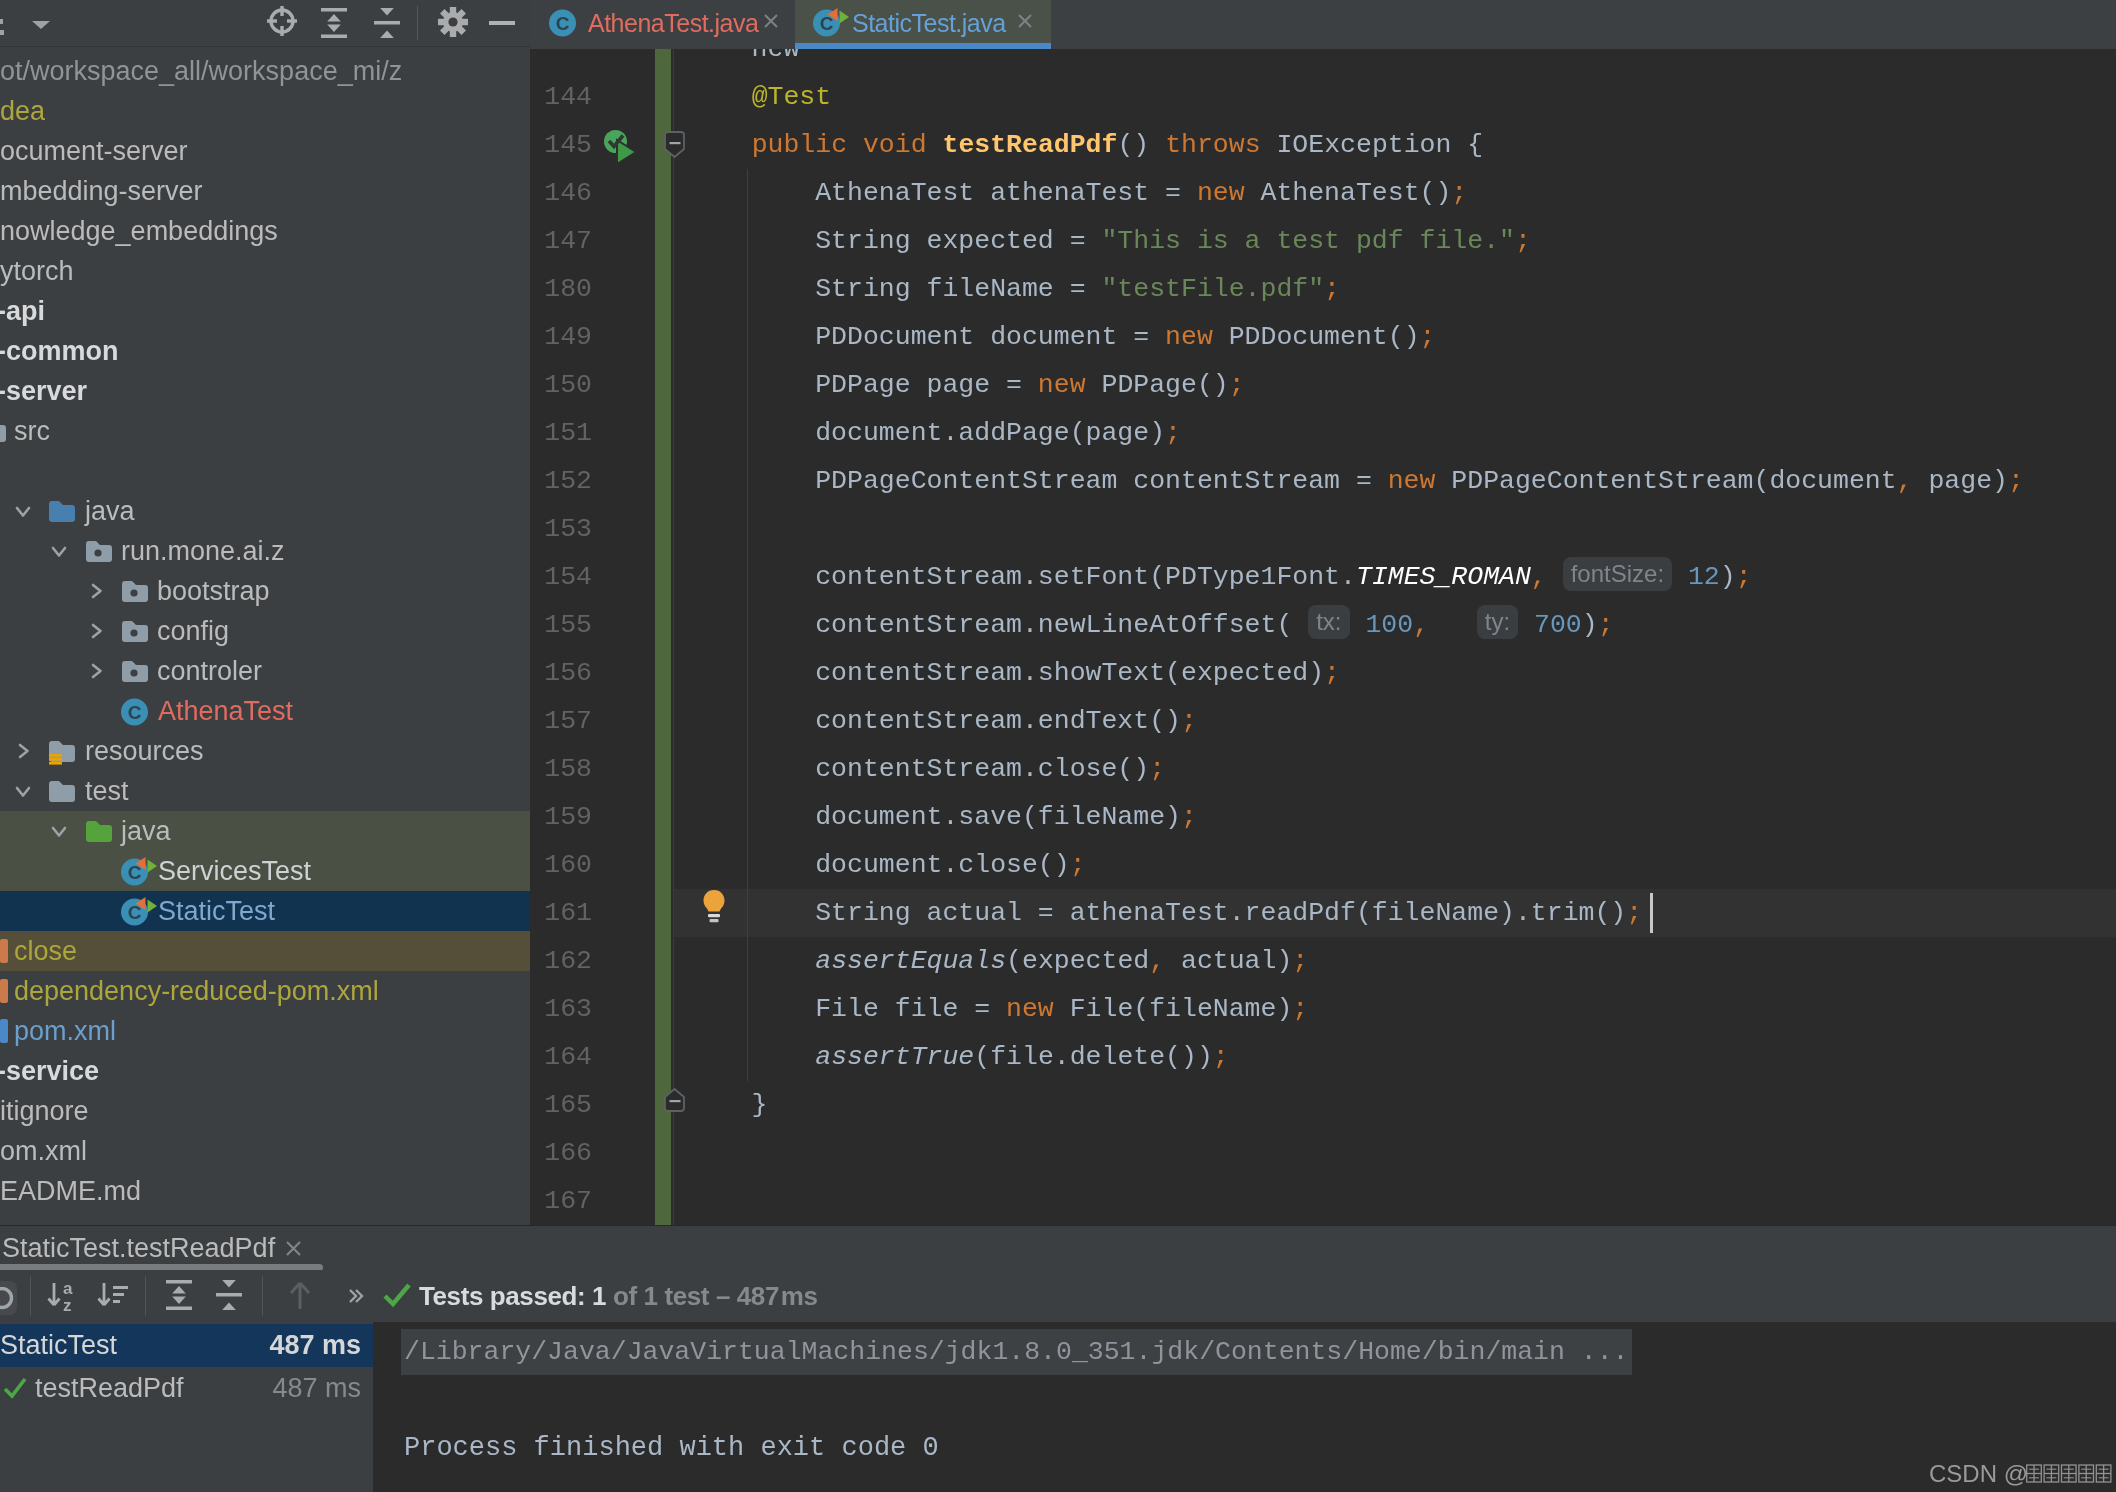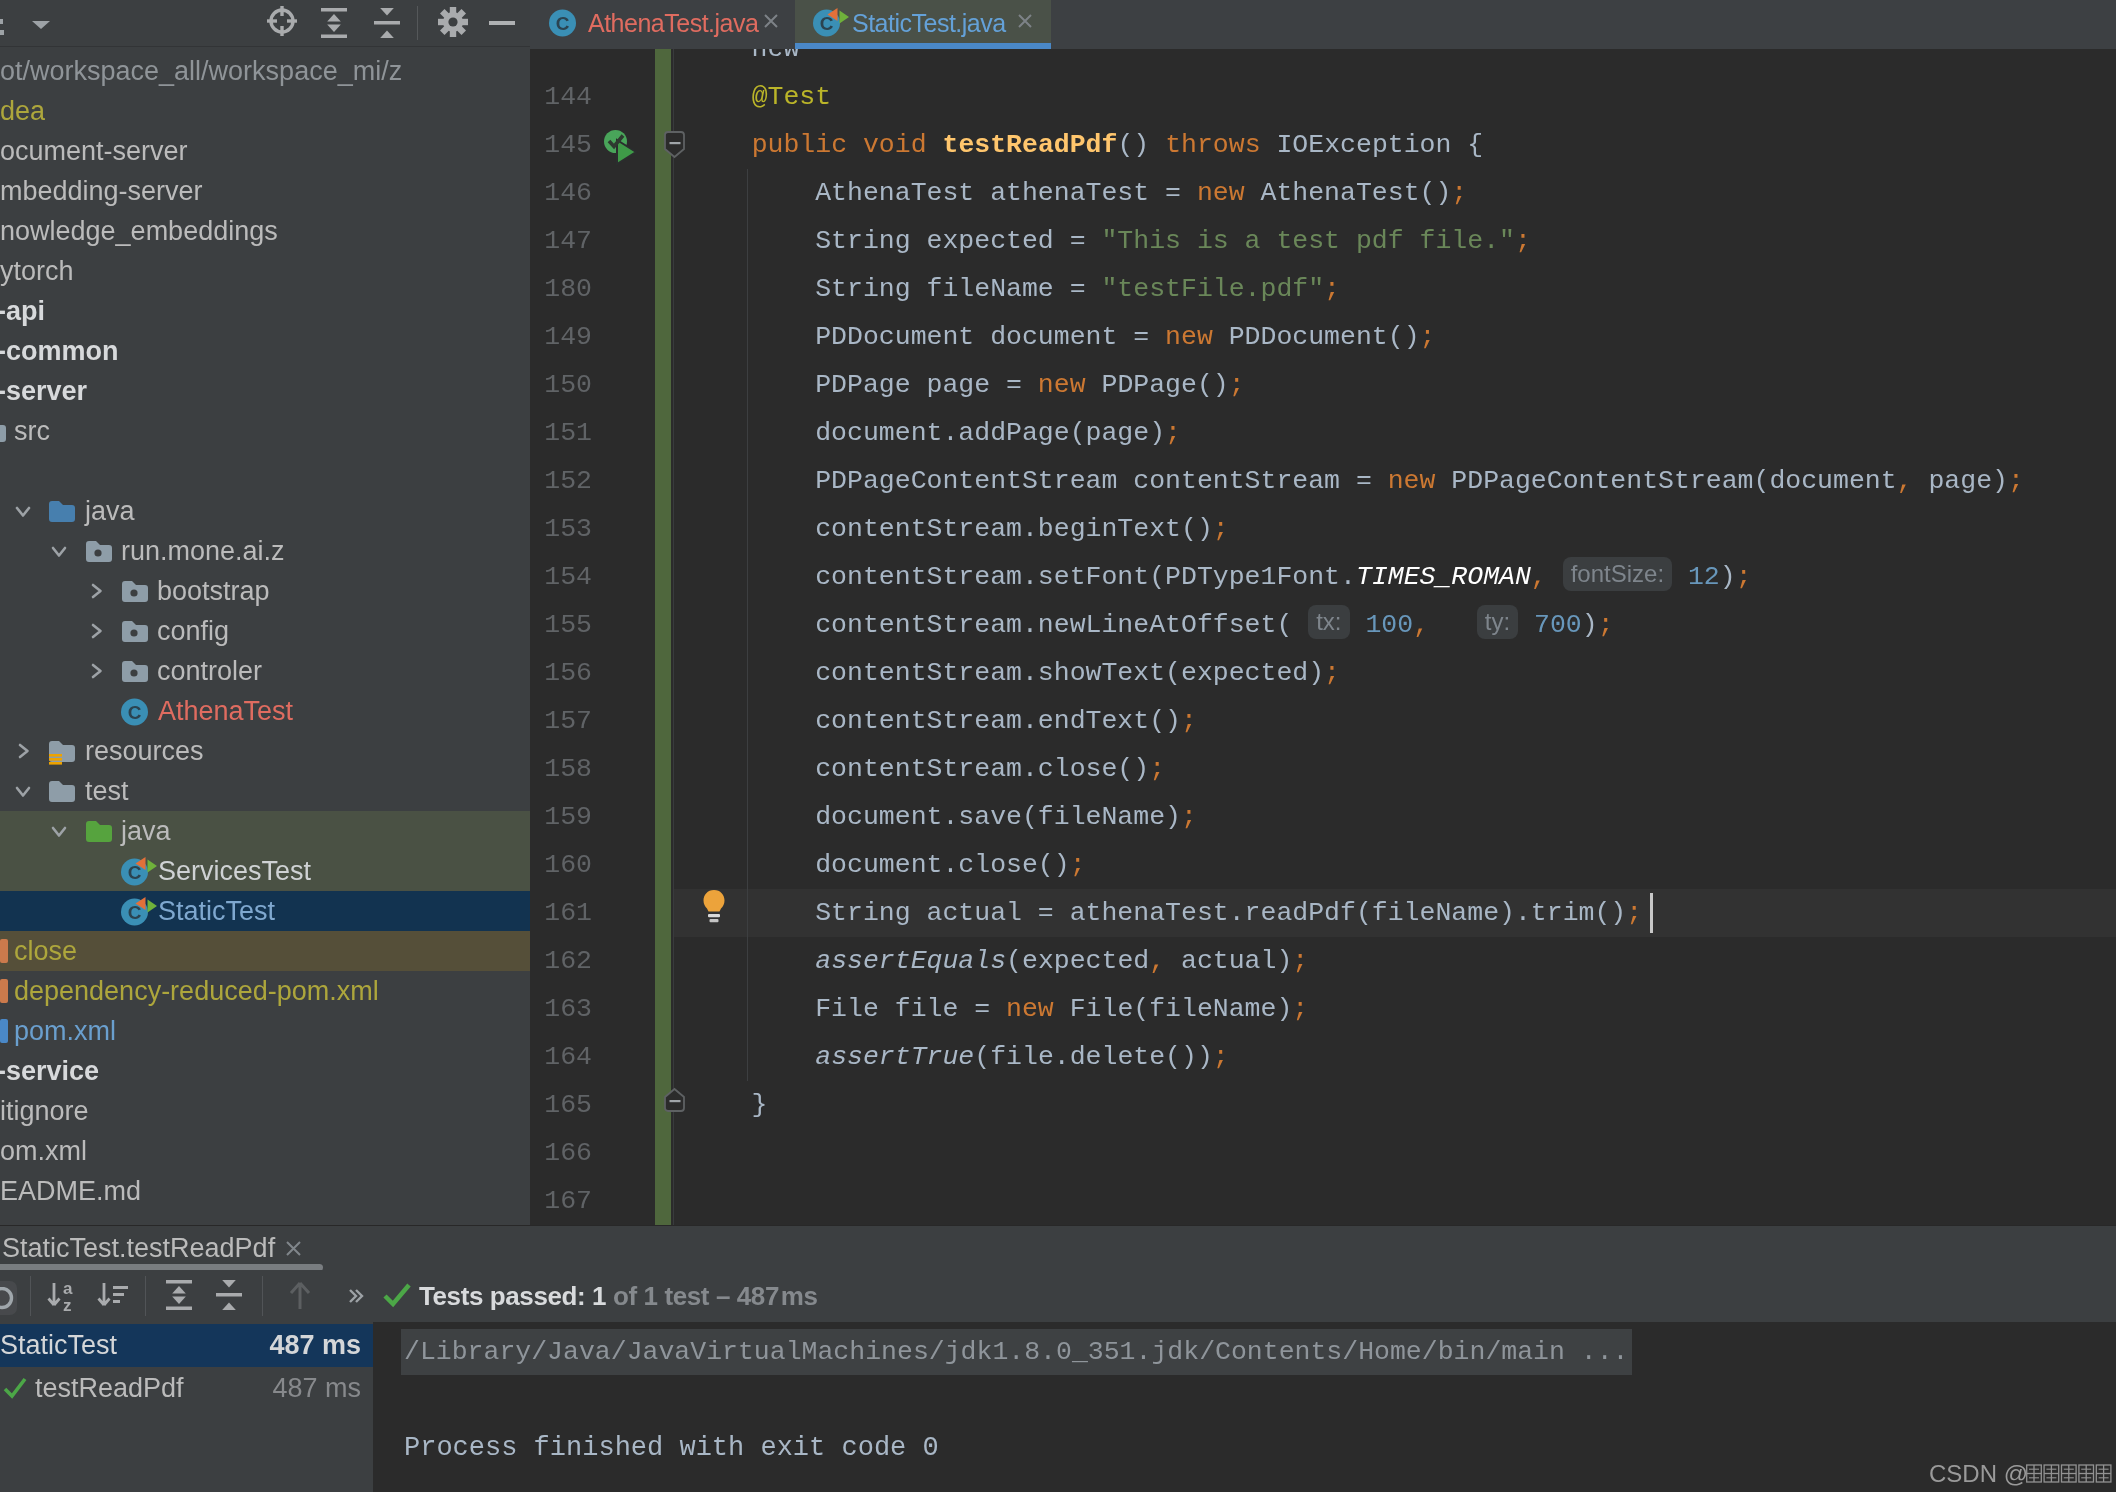--- a/index.html
+++ b/index.html
@@ -353,21 +353,20 @@
     <div class="cl" style="top:-24px">    new</div>
     <div class="cl" style="top:24px">    <span class="a">@Test</span></div>
     <div class="cl" style="top:72px">    <span class="k">public</span> <span class="k">void</span> <span class="m">testReadPdf</span>() <span class="k">throws</span> IOException {</div>
     <div class="cl" style="top:120px">        AthenaTest athenaTest = <span class="k">new</span> AthenaTest()<span class="k">;</span></div>
     <div class="cl" style="top:168px">        String expected = <span class="s">"This is a test pdf file."</span><span class="k">;</span></div>
     <div class="cl" style="top:216px">        String fileName = <span class="s">"testFile.pdf"</span><span class="k">;</span></div>
     <div class="cl" style="top:264px">        PDDocument document = <span class="k">new</span> PDDocument()<span class="k">;</span></div>
     <div class="cl" style="top:312px">        PDPage page = <span class="k">new</span> PDPage()<span class="k">;</span></div>
     <div class="cl" style="top:360px">        document.addPage(page)<span class="k">;</span></div>
     <div class="cl" style="top:408px">        PDPageContentStream contentStream = <span class="k">new</span> PDPageContentStream(document<span class="k">,</span> page)<span class="k">;</span></div>
-    <div class="cl" style="top:456px">        contentStream.beginText()<span class="k">;</span></div>
     <div class="cl" style="top:504px">        contentStream.setFont(PDType1Font.<span class="f">TIMES_ROMAN</span><span class="k">,</span> <span class="chip">fontSize:</span> <span class="n">12</span>)<span class="k">;</span></div>
     <div class="cl" style="top:552px">        contentStream.newLineAtOffset( <span class="chip">tx:</span> <span class="n">100</span><span class="k">,</span>   <span class="chip">ty:</span> <span class="n">700</span>)<span class="k">;</span></div>
     <div class="cl" style="top:600px">        contentStream.showText(expected)<span class="k">;</span></div>
     <div class="cl" style="top:648px">        contentStream.endText()<span class="k">;</span></div>
     <div class="cl" style="top:696px">        contentStream.close()<span class="k">;</span></div>
     <div class="cl" style="top:744px">        document.save(fileName)<span class="k">;</span></div>
     <div class="cl" style="top:792px">        document.close()<span class="k">;</span></div>
     <div class="cl" style="top:840px">        String actual = athenaTest.readPdf(fileName).trim()<span class="k">;</span></div>
     <div class="cl" style="top:888px">        <span class="it">assertEquals</span>(expected<span class="k">,</span> actual)<span class="k">;</span></div>
     <div class="cl" style="top:936px">        File file = <span class="k">new</span> File(fileName)<span class="k">;</span></div>

